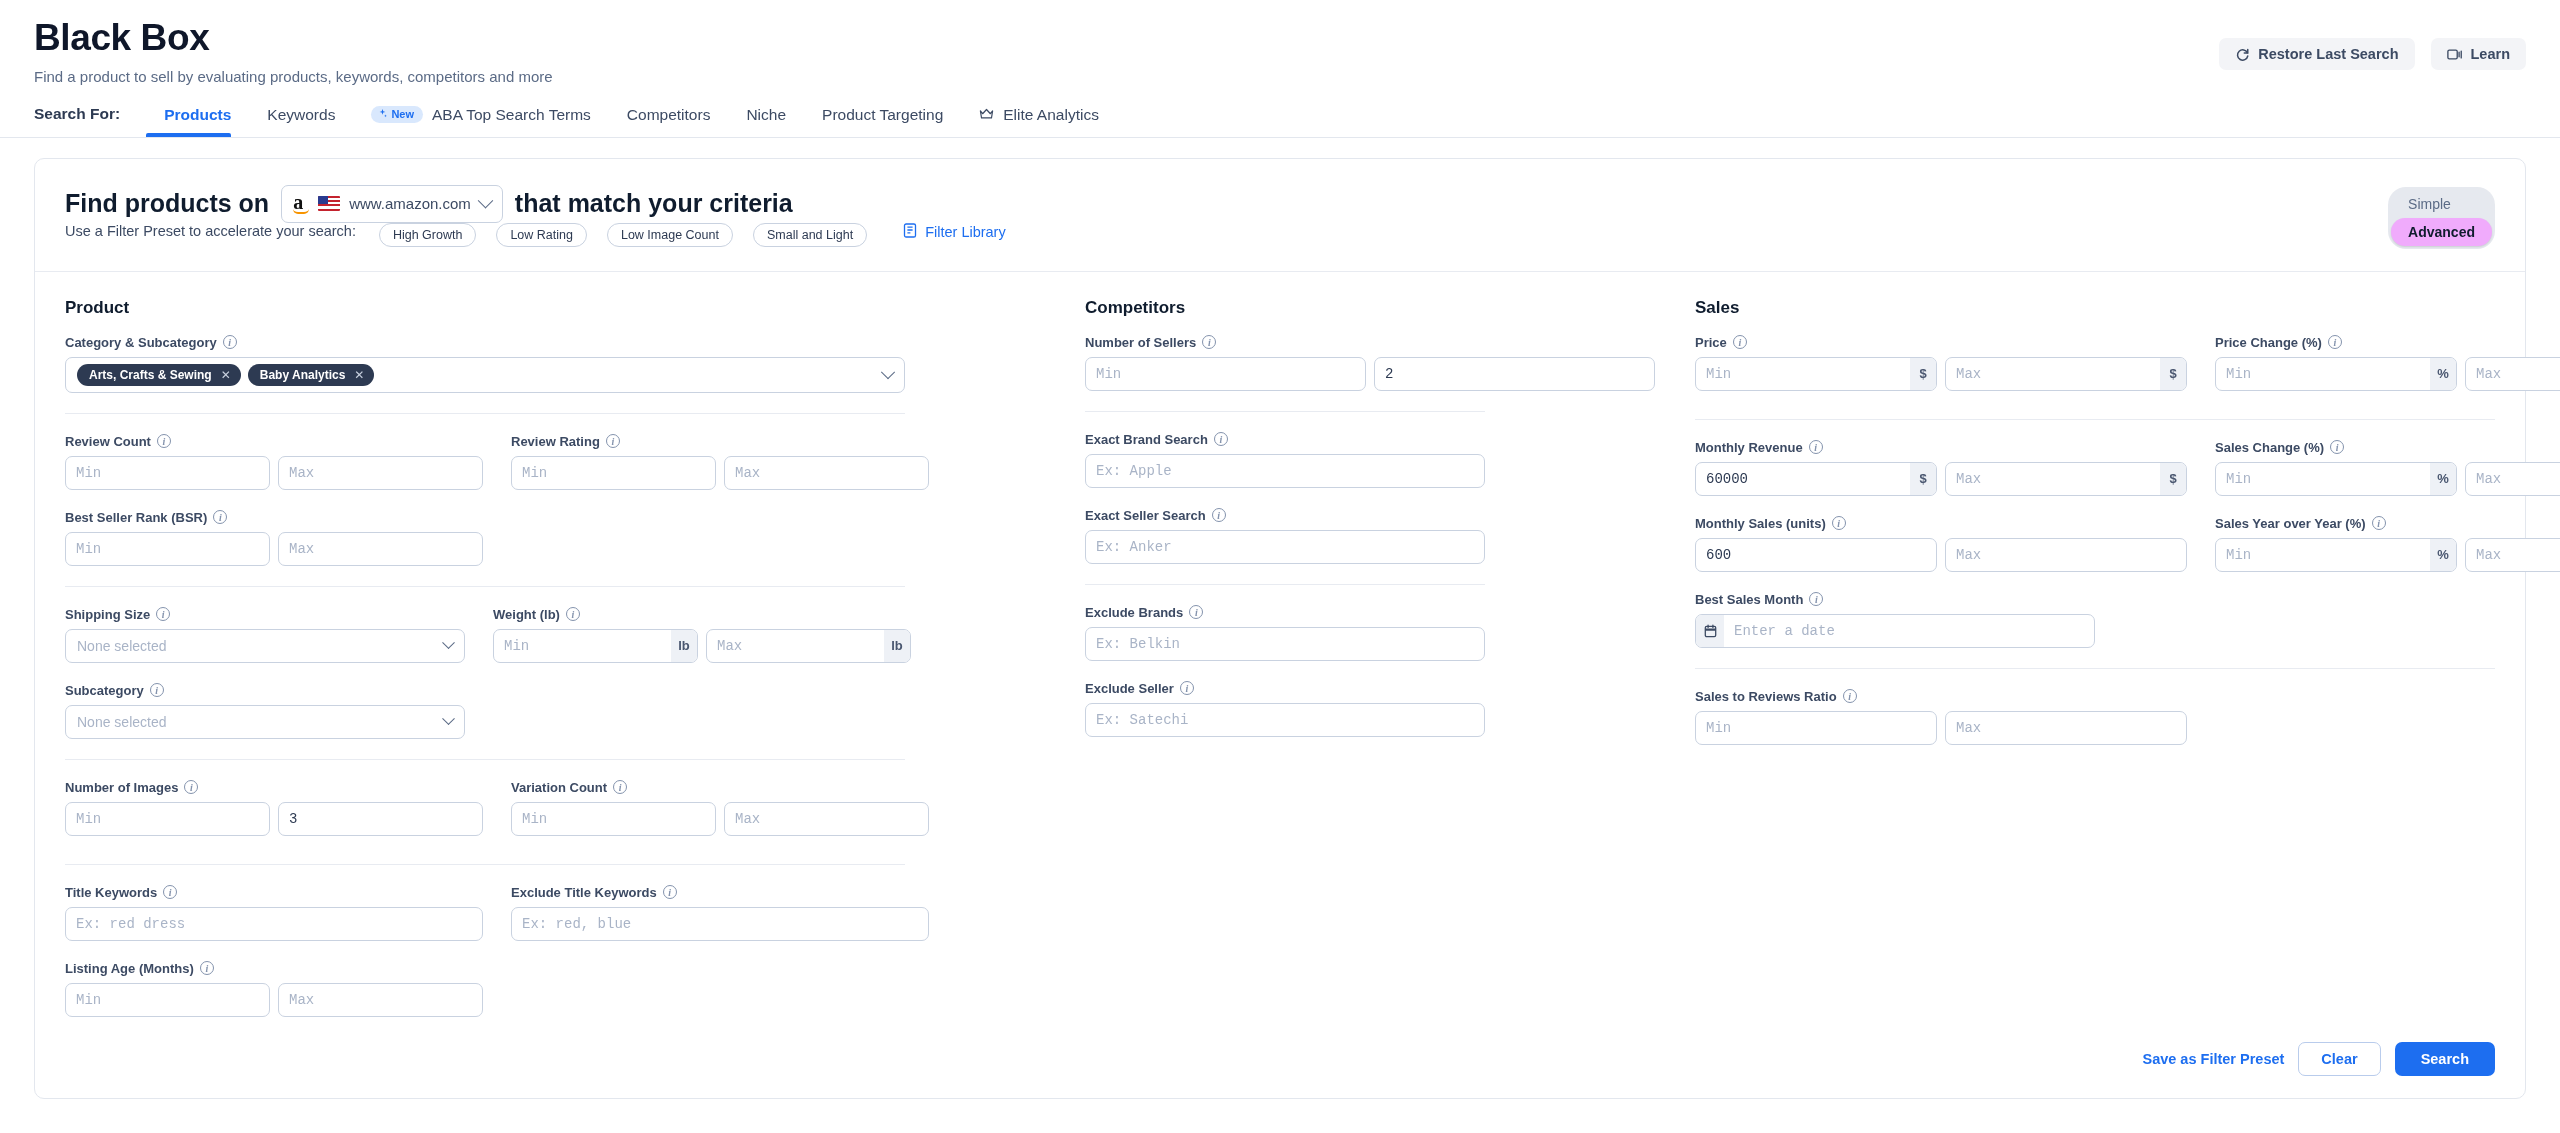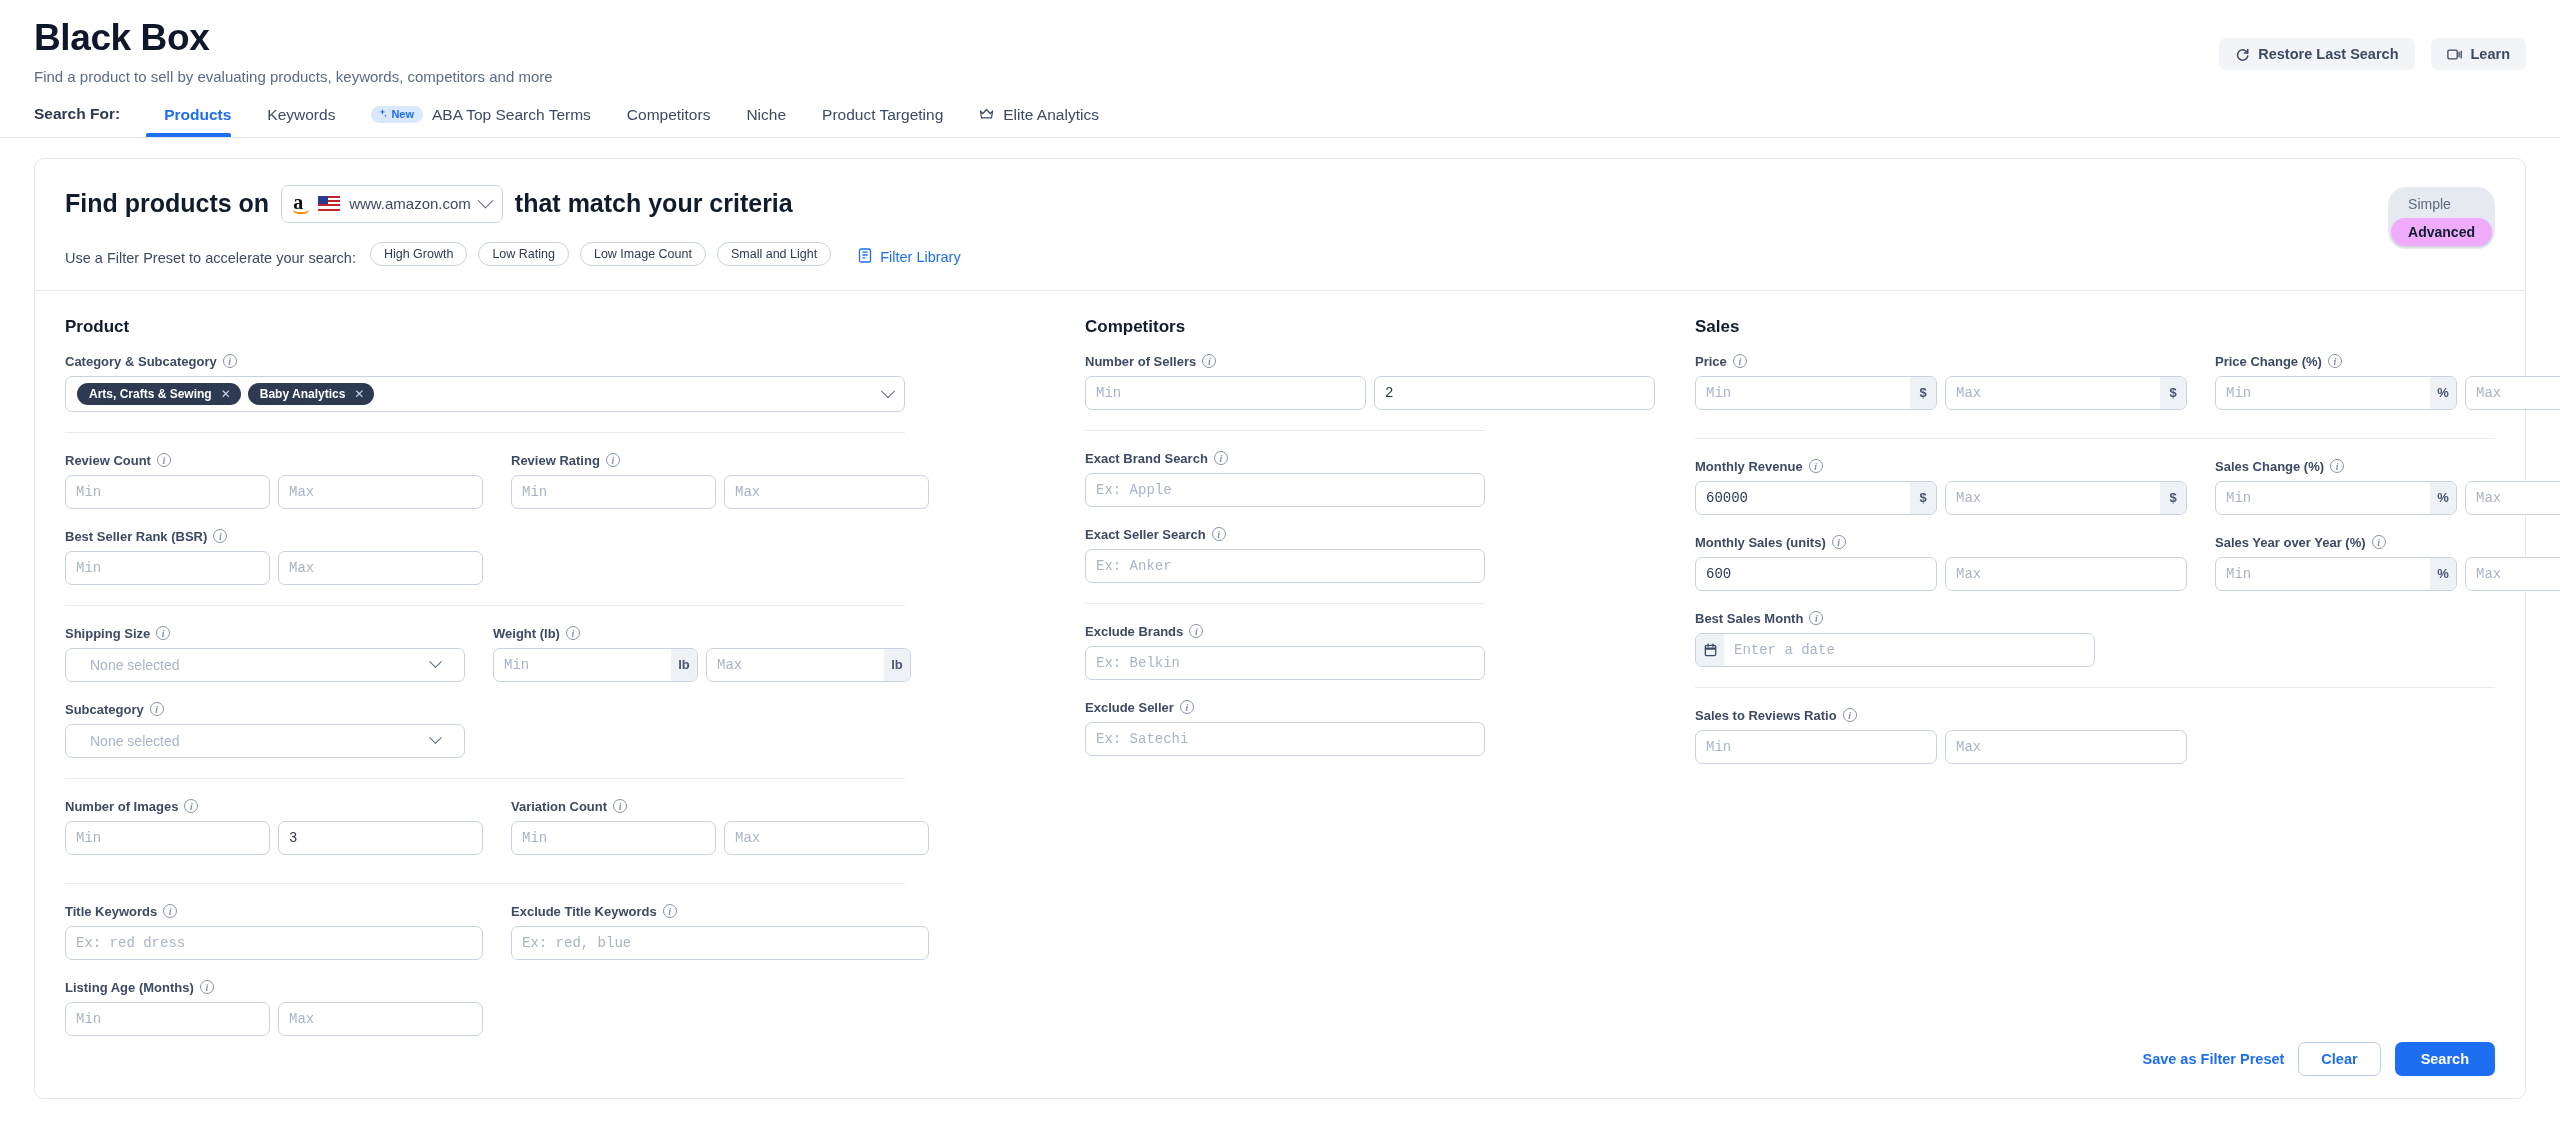--- a/index.html
+++ b/index.html
@@ -62,21 +62,21 @@
   }
   .amz-logo { font-size: 20px; font-weight: bold; color: #111; line-height: 0.8; font-family: "Liberation Serif", serif; position: relative; }
   .amz-smile { display:block; width: 16px; height: 5px; border-bottom: 2.5px solid #f79400; border-radius: 0 0 9px 9px; margin-top: -1px; }
   .flag { width: 22px; height: 15px; position: relative; overflow: hidden; border-radius: 1px; background: #fff; flex: none; }
   .flag .stripes { position: absolute; inset: 0;
     background: repeating-linear-gradient(to bottom, #c4232e 0 2.1px, #fff 2.1px 4.2px); }
   .flag .canton { position: absolute; left: 0; top: 0; width: 10px; height: 8px; background: #2a3b8f; }
   .mp-name { font-size: 15px; color: #3c4a63; }
   .chev { width: 11px; height: 11px; border-right: 1.8px solid #5b6b86; border-bottom: 1.8px solid #5b6b86; transform: rotate(45deg) translate(-2px,-2px); }
 
-  .preset-row { display: flex; align-items: flex-end; gap: 11px; margin-top: 19px; }
+  .preset-row { display: flex; align-items: flex-start; gap: 20px; }
   .preset-label { font-size: 14.5px; color: #3c4a63; margin-right: 3px; }
   .preset-chip {
     border: 1px solid #c9d2e0; border-radius: 15px; padding: 4px 13px;
     font-size: 12.5px; color: #2d3a52; background: #fff; cursor: pointer; white-space: nowrap;
   }
   .filter-library { display: flex; align-items: center; gap: 8px; margin-left: 16px; color: #1d6ef0; font-size: 14.5px; cursor: pointer; }
 
   .mode-toggle {
     position: absolute; right: 30px; top: 28px;
     display: flex; background: #e6e9ef; border-radius: 18px; padding: 3px; gap: 0; flex-direction: column;
@@ -124,21 +124,21 @@
   .w-halfc { width: 287px; }
   .w-halfs { width: 242px; }
   .w-full-p { width: 418px; }
   .w-full-c { width: 400px; }
   .w-sel { width: 400px; }
   .w-date { width: 400px; }
 
   .selectbox {
     border: 1px solid #c9d2e0; border-radius: 7px; height: 34px;
     display: flex; align-items: center; justify-content: space-between;
-    padding: 0 24px; font-size: 14px; color: #a9b4c7; background: #fff; cursor: pointer;
+    padding: 0 11px; font-size: 14px; color: #a9b4c7; background: #fff; cursor: pointer;
   }
   .selectbox .chev2 { width: 9px; height: 9px; border-right: 1.6px solid #5b6b86; border-bottom: 1.6px solid #5b6b86; transform: rotate(45deg) translate(-2px,-2px); }
 
   .tagbox {
     border: 1px solid #c9d2e0; border-radius: 7px; min-height: 36px;
     display: flex; align-items: center; gap: 7px; padding: 4px 11px;
     background: #fff; width: 840px; cursor: pointer;
   }
   .tag {
     display: inline-flex; align-items: center; gap: 9px;

